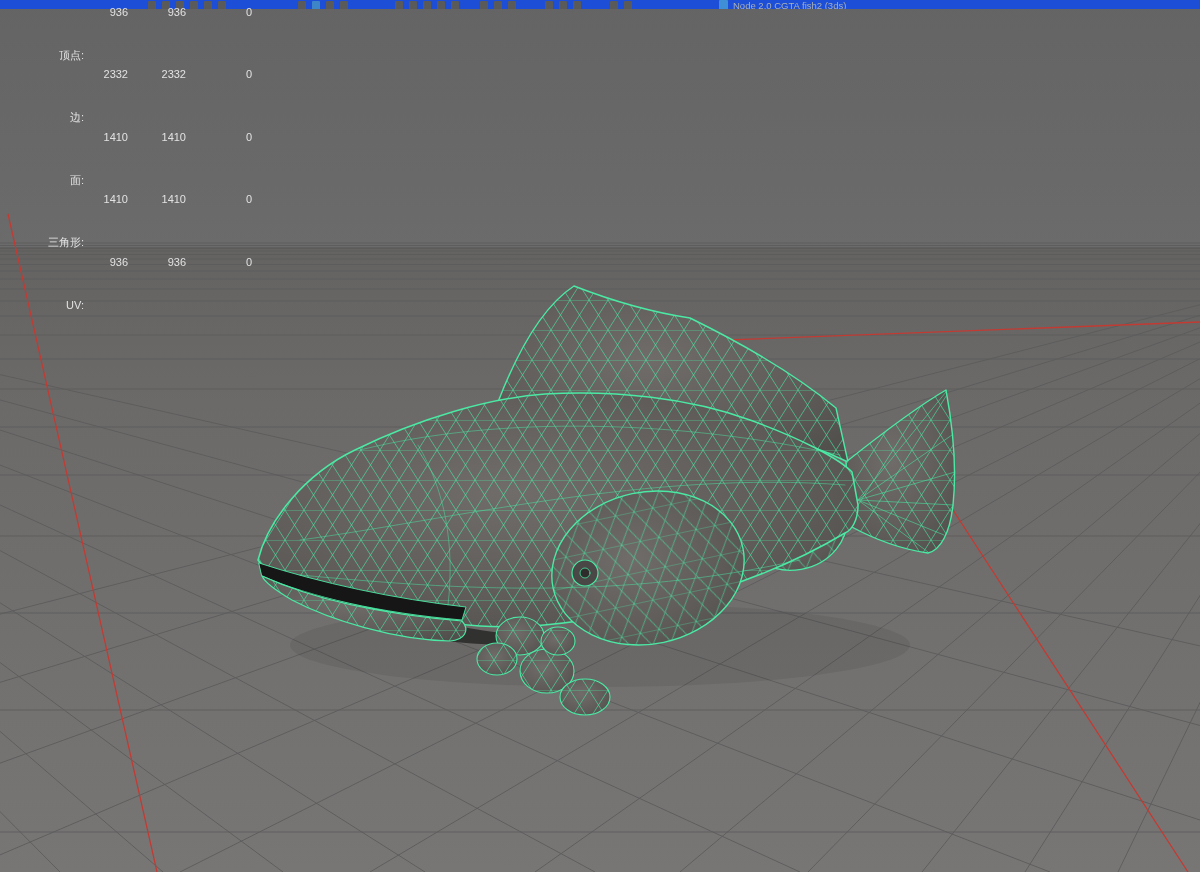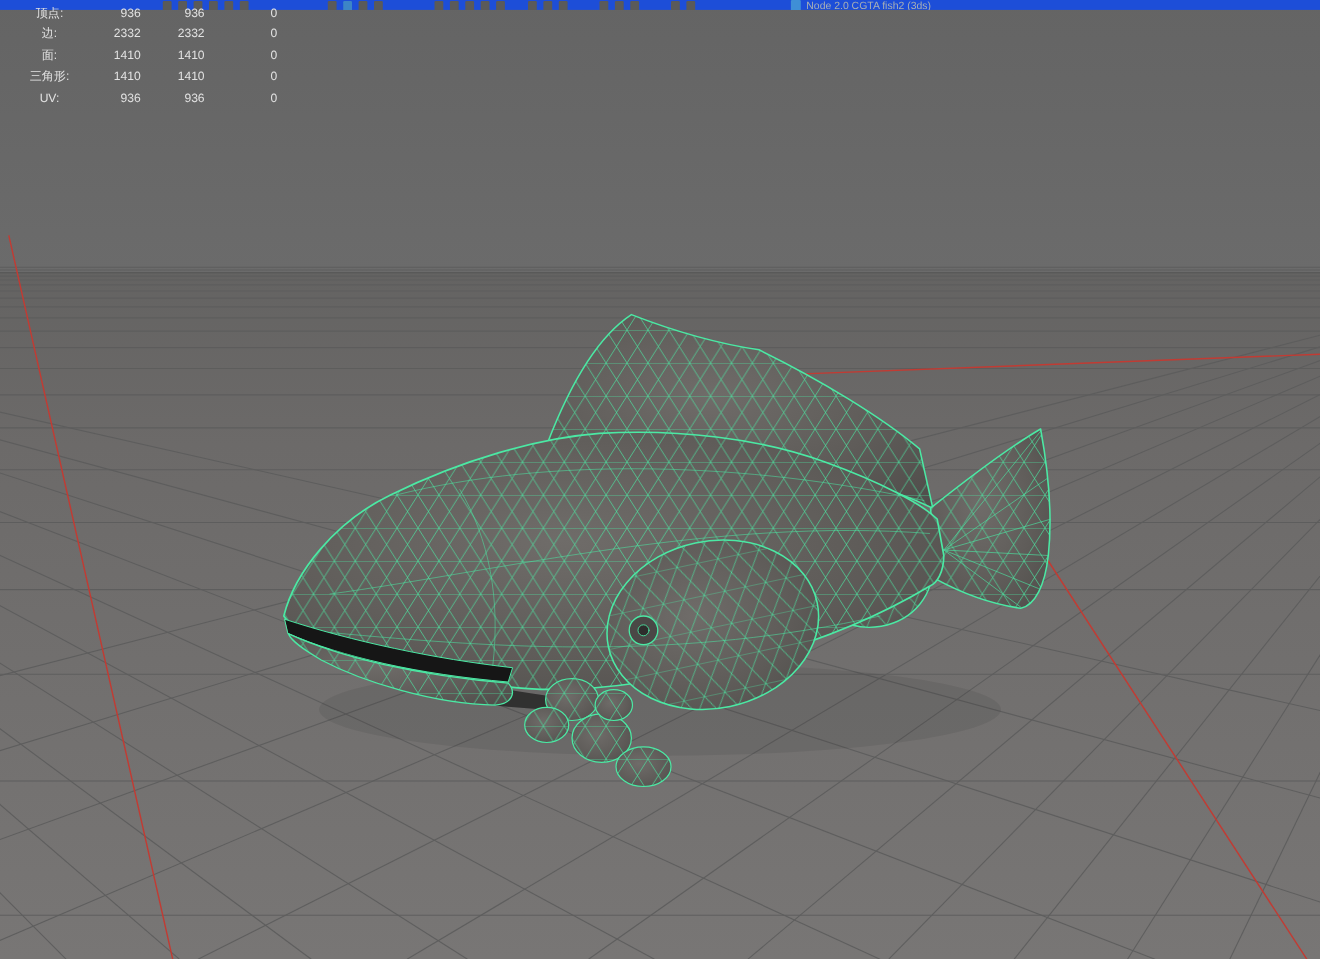--- a/index.html
+++ b/index.html
@@ -11,21 +11,21 @@
           z-index:5;overflow:hidden;display:flex;align-items:flex-start;}
   .icon-group{position:absolute;top:1px;display:flex;gap:6px;}
   .tb-icon{width:8px;height:12px;background:#5a5a5a;border-radius:1px;}
   .tb-icon.blue{background:#3d85c6;}
   .tb-title{position:absolute;left:719px;top:0;display:flex;align-items:flex-start;gap:5px;}
   .tb-cube{width:9px;height:12px;background:#3f8fd6;border-radius:1px;}
   .tb-title-text{font-size:9.5px;color:#a9b0b4;line-height:11px;white-space:nowrap;}
   
   .hud{position:absolute;left:6px;top:3px;z-index:6;color:#e2e2e2;font-size:11px;line-height:19.4px;}
   .hud-row{display:flex;}
-  .hud-label{flex:0 0 78px;text-align:center;}
+  .hud-label{flex:0 0 78px;text-align:right;margin-top:43px;}
   .hud-a{flex:0 0 44px;text-align:right;}
   .hud-b{flex:0 0 58px;text-align:right;}
   .hud-c{flex:0 0 66px;text-align:right;}
 </style>
 </head>
 <body>
 
 <div class="stage">
 
   <svg class="viewport-svg" width="1200" height="872" viewBox="0 0 1200 872">

